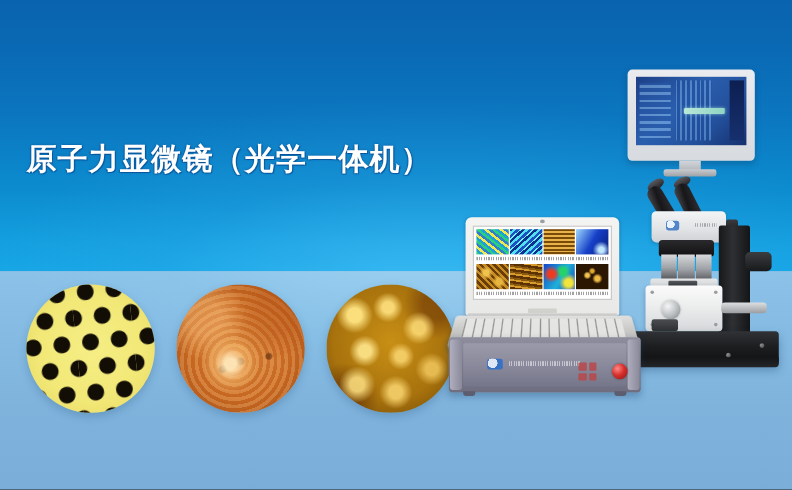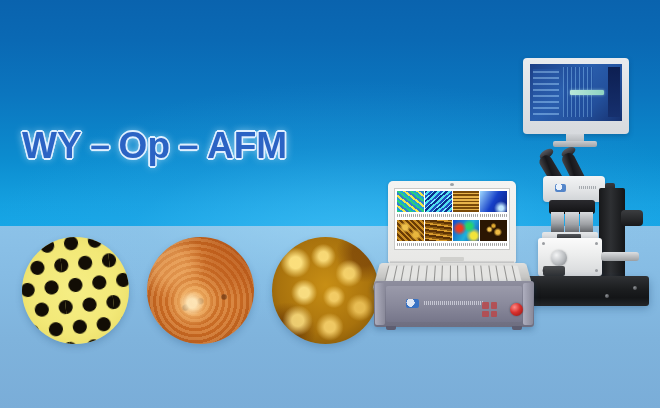--- a/index.html
+++ b/index.html
@@ -259,21 +259,21 @@
 </style>
 </head>
 <body>
 
 <div id="banner">
 
   <div class="bg-top"></div>
   <div class="bg-bottom"></div>
 
   <div class="title-block">
-    <div class="title-model">WY－Op－AFM</div>
+    <div class="title-cn">原子力显微镜（光学一体机）</div>
   </div>
 
   <div class="circ" id="circ-dots">
     <div class="dotlayer"></div>
   </div>
   <div class="circ" id="circ-orange"></div>
   <div class="circ" id="circ-gold"></div>
 
   <div id="workstation">
 

